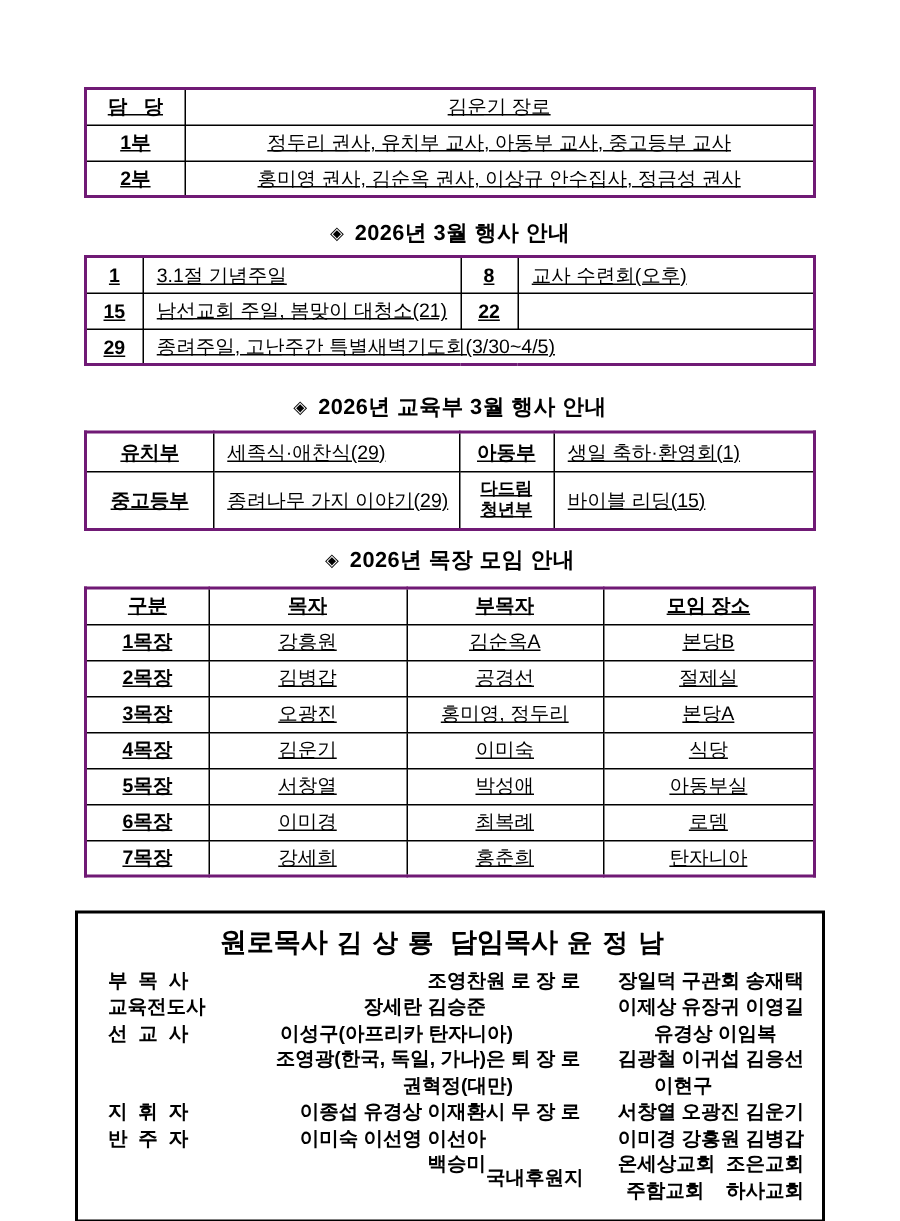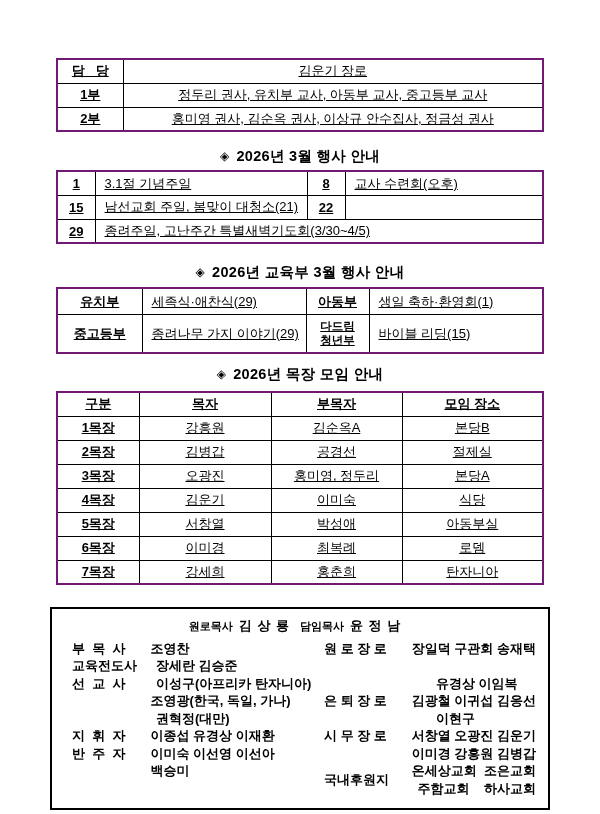--- a/index.html
+++ b/index.html
@@ -48,28 +48,28 @@
   .mb20 { margin-bottom: 20px; }
   .mb5  { margin-bottom: 5px; }
   .mb8  { margin-bottom: 8px; }
 
   
   .staff-box {
     width: 500px; margin: 0 auto; border: 2px solid #000;
     padding: 7px 0 10px;
   }
   .staff-title { text-align: center; font-weight: bold; margin-bottom: 5px; white-space: pre; }
-  .staff-title .small { font-size: 11px; }
-  .staff-title .big { font-size: 13px; letter-spacing: 1px; margin: 0 10px 0 6px; }
+  .staff-title .small { font-size: 18px; }
+  .staff-title .big { font-size: 17px; letter-spacing: 1px; margin: 0 10px 0 6px; }
   .staff-row {
     display: flex; align-items: center; height: 17.5px;
     padding: 0 12px 0 20px; font-size: 13px; font-weight: bold;
   }
   .c-ll { width: 84px; white-space: pre; }
-  .c-lv { width: 186px; white-space: pre; }
+  .c-lv { width: 186px; white-space: pre; text-align: right; }
   .c-rl { width: 94px; white-space: pre; }
   .c-rv { flex: 1; white-space: pre; }
   .offset-down { position: relative; top: 9px; }
 </style>
 </head>
 <body>
 
 <div class="page">
 
 
@@ -218,20 +218,21 @@
     <div class="staff-row">
       <span class="c-ll">부  목  사</span>
       <span class="c-lv">조영찬</span>
       <span class="c-rl">원 로 장 로</span>
       <span class="c-rv">장일덕 구관회 송재택</span>
     </div>
     <div class="staff-row">
       <span class="c-ll">교육전도사</span>
       <span class="c-lv">장세란 김승준</span>
       <span class="c-rl"></span>
+      <span class="c-rv">이제상 유장귀 이영길</span>
     </div>
     <div class="staff-row">
       <span class="c-ll">선  교  사</span>
       <span class="c-lv">이성구(아프리카 탄자니아)</span>
       <span class="c-rl"></span>
       <span class="c-rv">유경상 이임복</span>
     </div>
     <div class="staff-row">
       <span class="c-ll"></span>
       <span class="c-lv">조영광(한국, 독일, 가나)</span>

